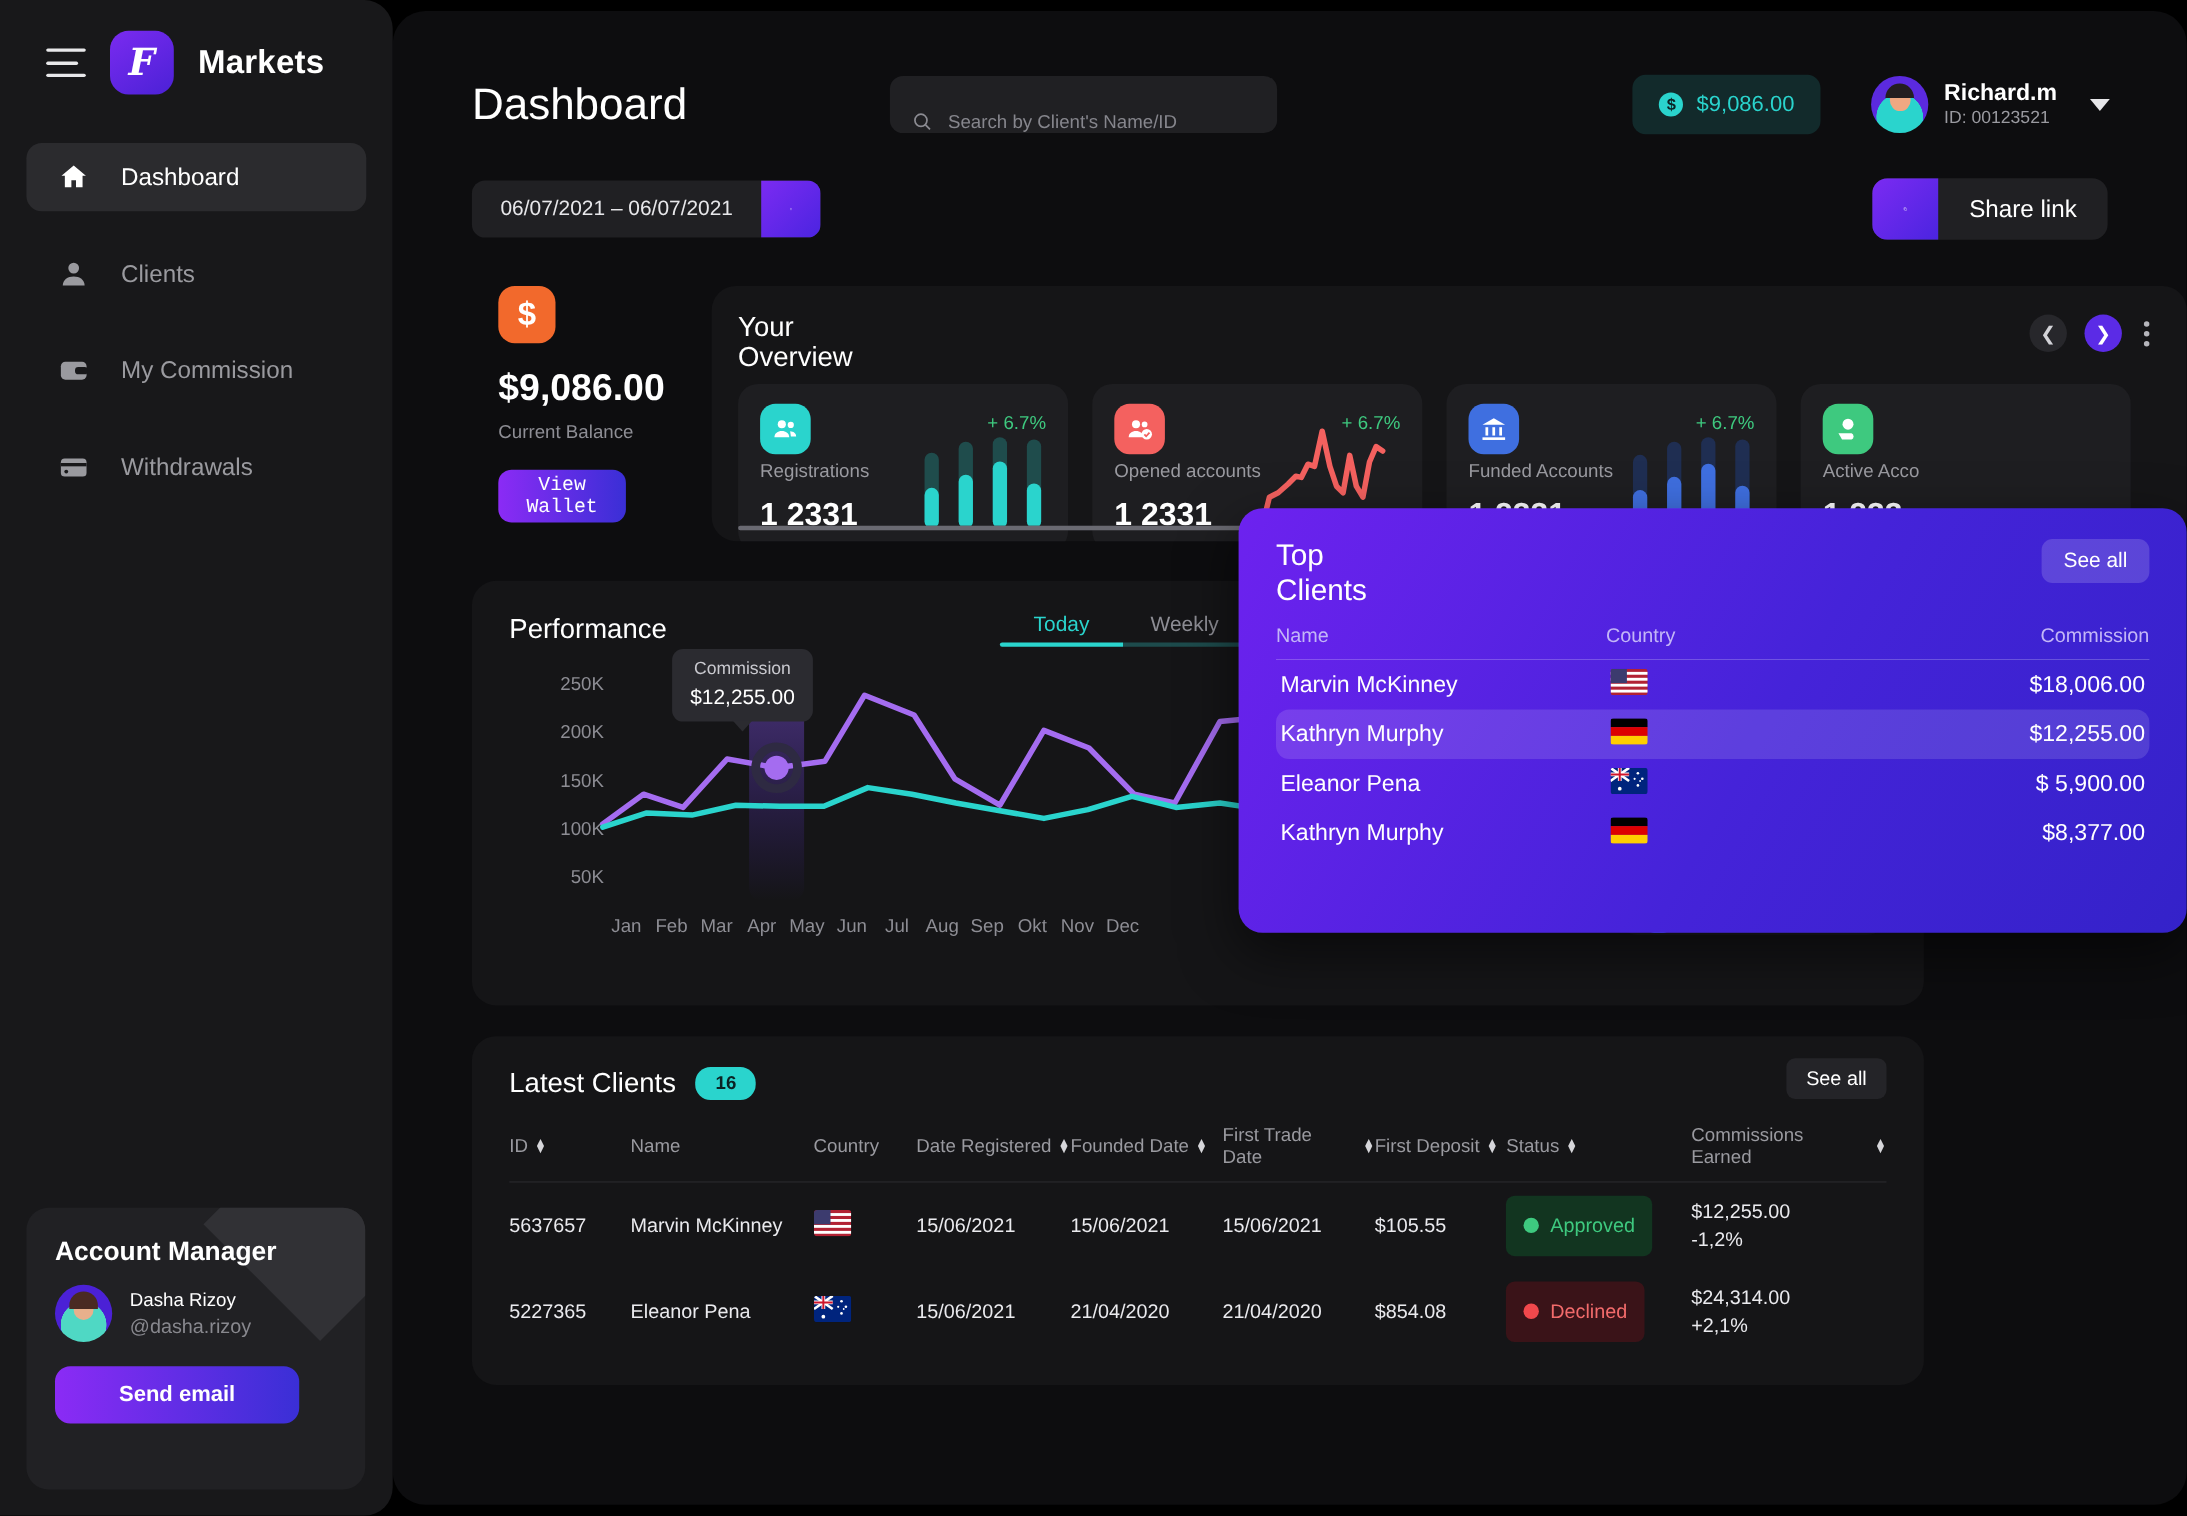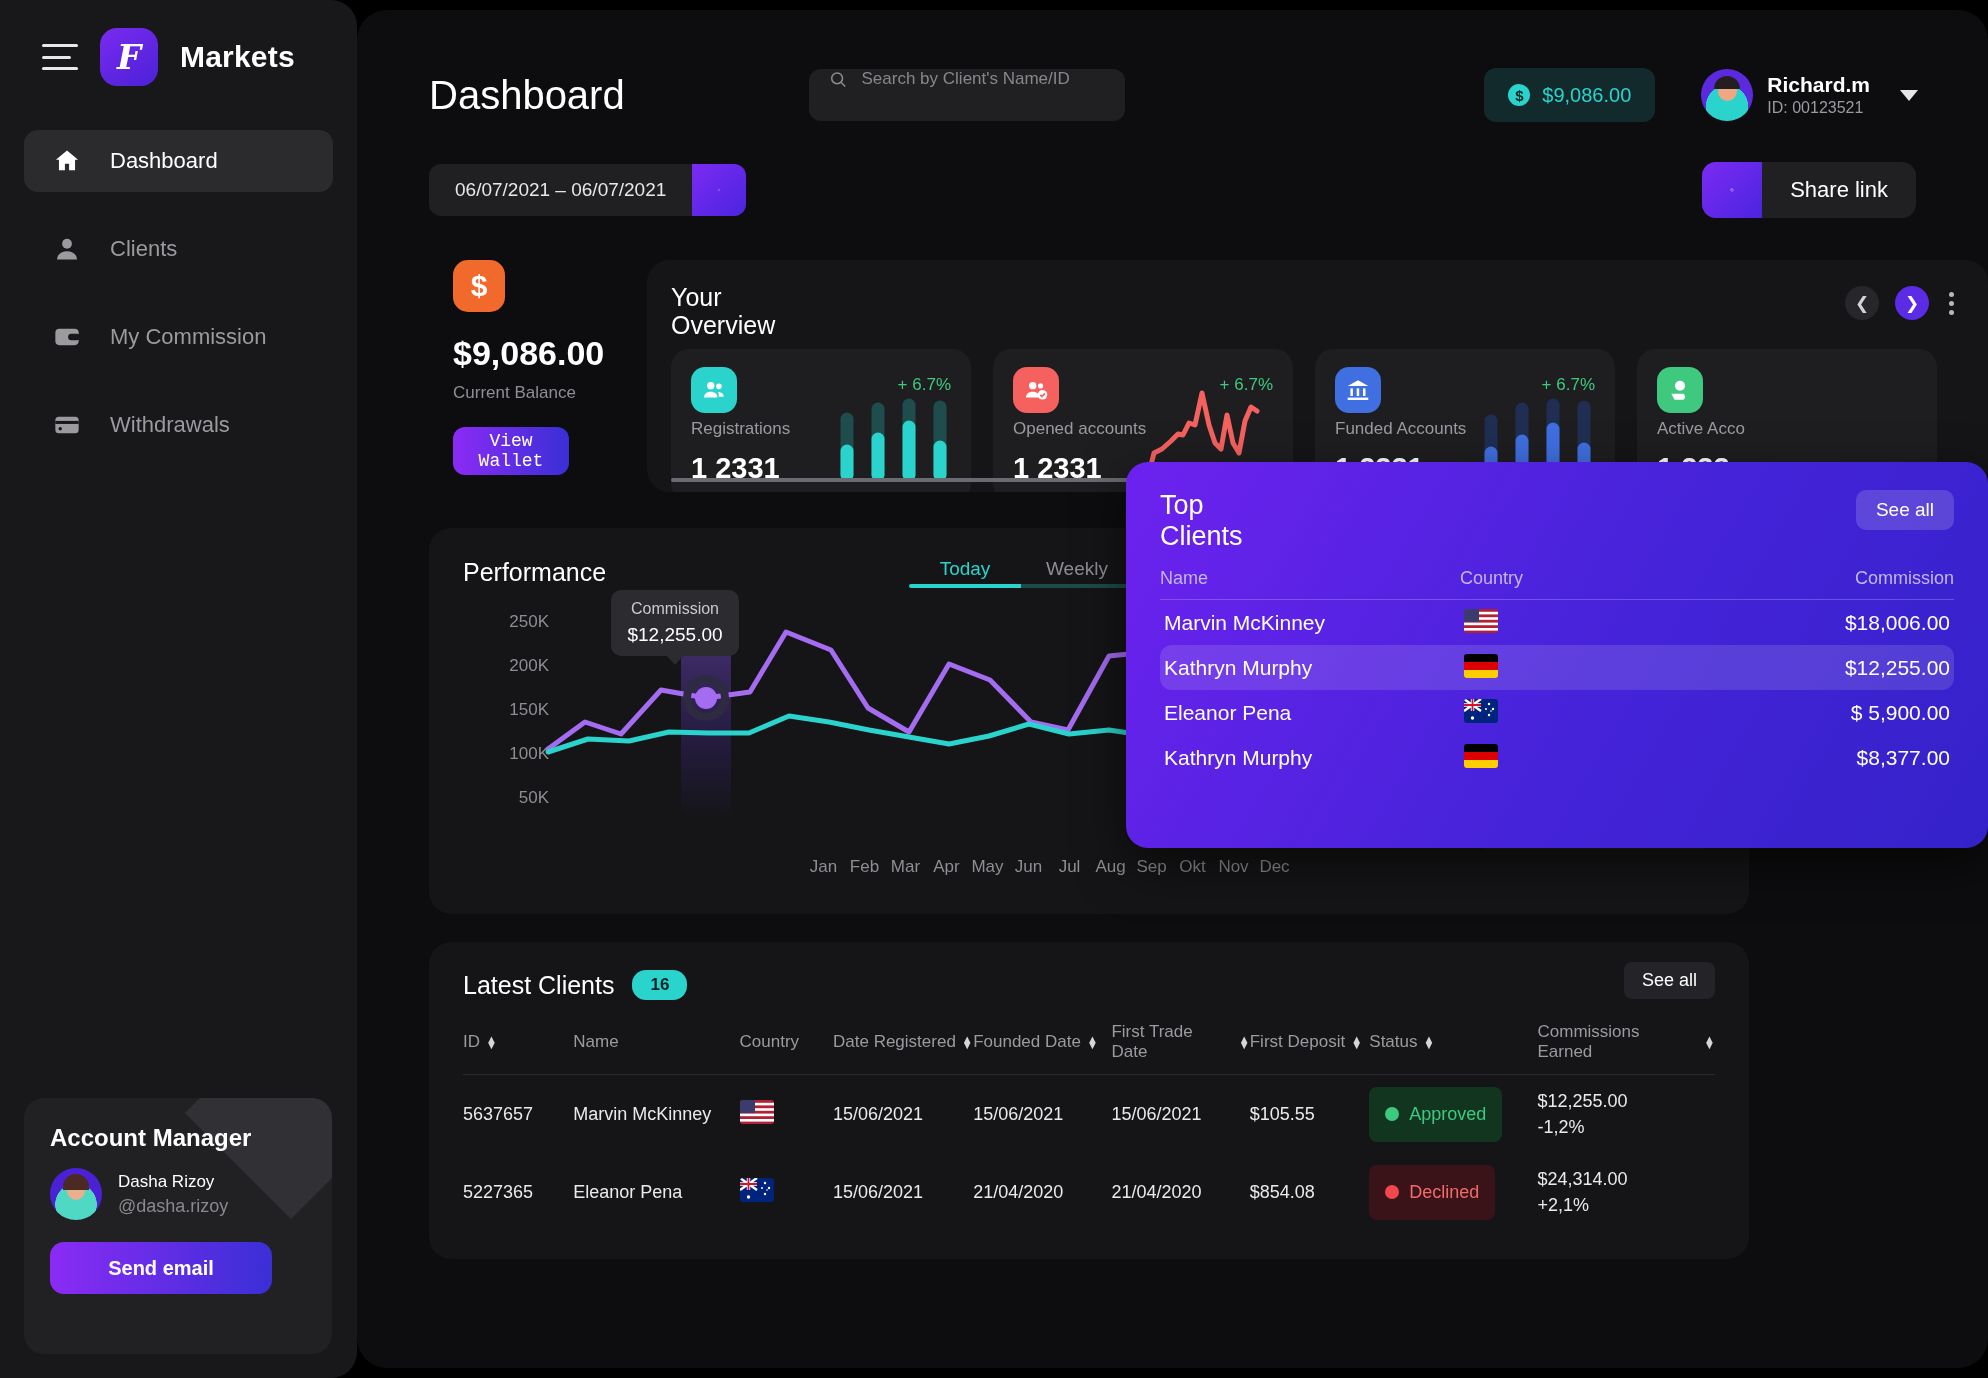--- a/index.html
+++ b/index.html
@@ -72,22 +72,22 @@
   
   .main {
     position:absolute; left: 357px; top: 10px; width: 1631px; height: 1358px;
     background: #0d0d0f; border-radius: 30px;
   }
   .mainpad { padding: 58px 0 0 72px; position:relative; height:100%; }
 
   .toprow { display:flex; align-items:center; }
   .pagetitle { font-size: 40px; color:#fff; font-weight:500; width: 380px; }
   .search {
-    width: 316px; height: 52px; background:#202023; border-radius: 12px;
-    display:flex; align-items:flex-start; gap:14px; padding: 0 20px; cursor:text;
+    width: 352px; height: 52px; background:#202023; border-radius: 12px;
+    display:flex; align-items:flex-end; gap:14px; padding: 0 20px; cursor:text;
   }
   .search input{
     background:transparent;border:none;outline:none;color:#cfcfd4;font-size:17px;
     font-family:"Liberation Sans",sans-serif; width:100%;
   }
   .search input::placeholder{color:#86868d;}
   .balpill{
     margin-left:auto; height:54px; background:#122a2b; border-radius:12px;
     display:flex;align-items:center;gap:12px;padding:0 24px; cursor:pointer;
   }
@@ -162,21 +162,21 @@
   .tabs{position:absolute;left:480px;top:30px;width:340px;}
   .tabrow{display:flex;}
   .tab{width:112px;text-align:center;font-size:19px;color:#8d8d94;cursor:pointer;line-height:1.15;}
   .tab.active{color:#2ad4cd;}
   .tabline{margin-top:4px;height:4px;background:linear-gradient(90deg,#2ad4cd 0 33%,#1d4b4c 33% 100%);border-radius:2px;}
   .perfkebab{position:absolute;right:34px;top:34px;}
 
   .chartarea{position:absolute;left:34px;top:84px;width:1250px;height:270px;}
   .ylabels{position:absolute;left:0;top:0;width:86px;height:220px;}
   .ylabels div{position:absolute;font-size:17px;color:#8d8d94;right:0;}
-  .xlabels{position:absolute;left:86px;top:245px;width:1000px;display:flex;justify-content:center;}
+  .xlabels{position:absolute;left:86px;top:220px;width:1000px;display:flex;}
   .xlabels div{width:41px;text-align:center;font-size:17px;color:#8d8d94;line-height:1.15;}
   .svgchart{position:absolute;left:80px;top:0;}
   .tooltip{
     position:absolute;left:148px;top:-22px;width:128px;background:#2b2b30;border-radius:10px;
     padding:10px 12px;text-align:center;z-index:4;
   }
   .tooltip:after{content:"";position:absolute;left:50%;bottom:-9px;margin-left:-9px;width:0;height:0;
     border-left:9px solid transparent;border-right:9px solid transparent;border-top:10px solid #2b2b30;}
   .tt1{font-size:16px;color:#c9c9cf;}
   .tt2{font-size:19px;color:#fff;margin-top:6px;}

